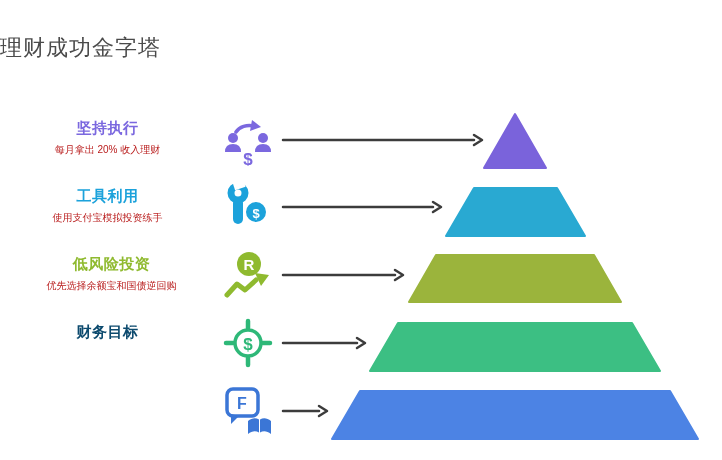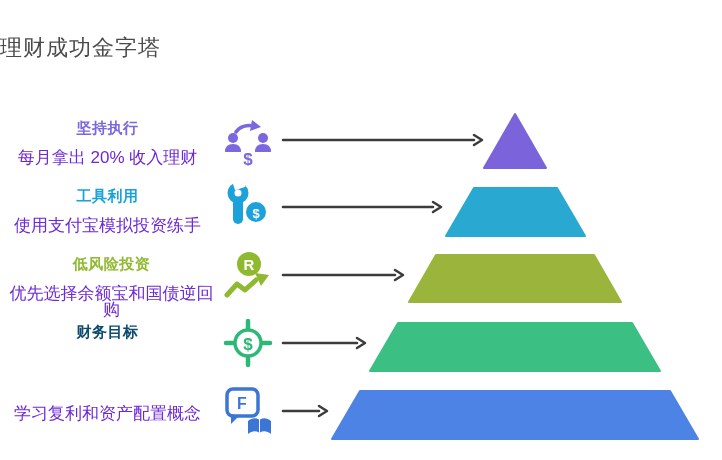--- a/index.html
+++ b/index.html
@@ -27,24 +27,24 @@
     left: 0; width: 215px;
     text-align: center;
   }
   .row-label {
     font-size: 15px;
     font-weight: bold;
     line-height: 16px;
     letter-spacing: 0.5px;
   }
   .row-desc {
-    margin-top: 14px;
-    font-size: 17px;
+    margin-top: 6px;
+    font-size: 10px;
     line-height: 16px;
-    color: #6d28d9;
+    color: #b91c1c;
   }
   .row-icon {
     position: absolute;
     left: 222px;
     width: 52px; height: 52px;
   }
   .row-icon svg { width: 52px; height: 52px; display: block; }
   .overlay {
     position: absolute;
     left: 0; top: 0;
@@ -112,21 +112,20 @@
       <circle cx="26" cy="26" r="13" fill="none" stroke="currentColor" stroke-width="3.5"></circle>
       <line x1="26" y1="4" x2="26" y2="11" stroke="currentColor" stroke-width="4.5" stroke-linecap="round"></line>
       <line x1="26" y1="41" x2="26" y2="48" stroke="currentColor" stroke-width="4.5" stroke-linecap="round"></line>
       <line x1="4" y1="26" x2="11" y2="26" stroke="currentColor" stroke-width="4.5" stroke-linecap="round"></line>
       <line x1="41" y1="26" x2="48" y2="26" stroke="currentColor" stroke-width="4.5" stroke-linecap="round"></line>
       <text x="26" y="32.5" text-anchor="middle" font-size="17" font-weight="bold" fill="currentColor">$</text>
     </svg>
   </div>
 
   <div class="row-text t5">
-    <div class="row-desc">学习复利和资产配置概念</div>
   </div>
   <div class="row-icon i5" style="color: rgb(59, 118, 214);">
     <svg viewBox="0 0 52 52">
       <rect x="5" y="4" width="31" height="27" rx="6" fill="none" stroke="currentColor" stroke-width="3.5"></rect>
       <path d="M9,29 v10 l8,-8 z" fill="currentColor"></path>
       <text x="20" y="24" text-anchor="middle" font-size="16" font-weight="bold" fill="currentColor">F</text>
       <path d="M26,36 c4,-3.5 8,-3.5 11,-1.5 v13 c-3,-2 -7,-2 -11,1.5 z" fill="currentColor"></path>
       <path d="M49,36 c-4,-3.5 -8,-3.5 -11,-1.5 v13 c3,-2 7,-2 11,1.5 z" fill="currentColor"></path>
     </svg>
   </div>

